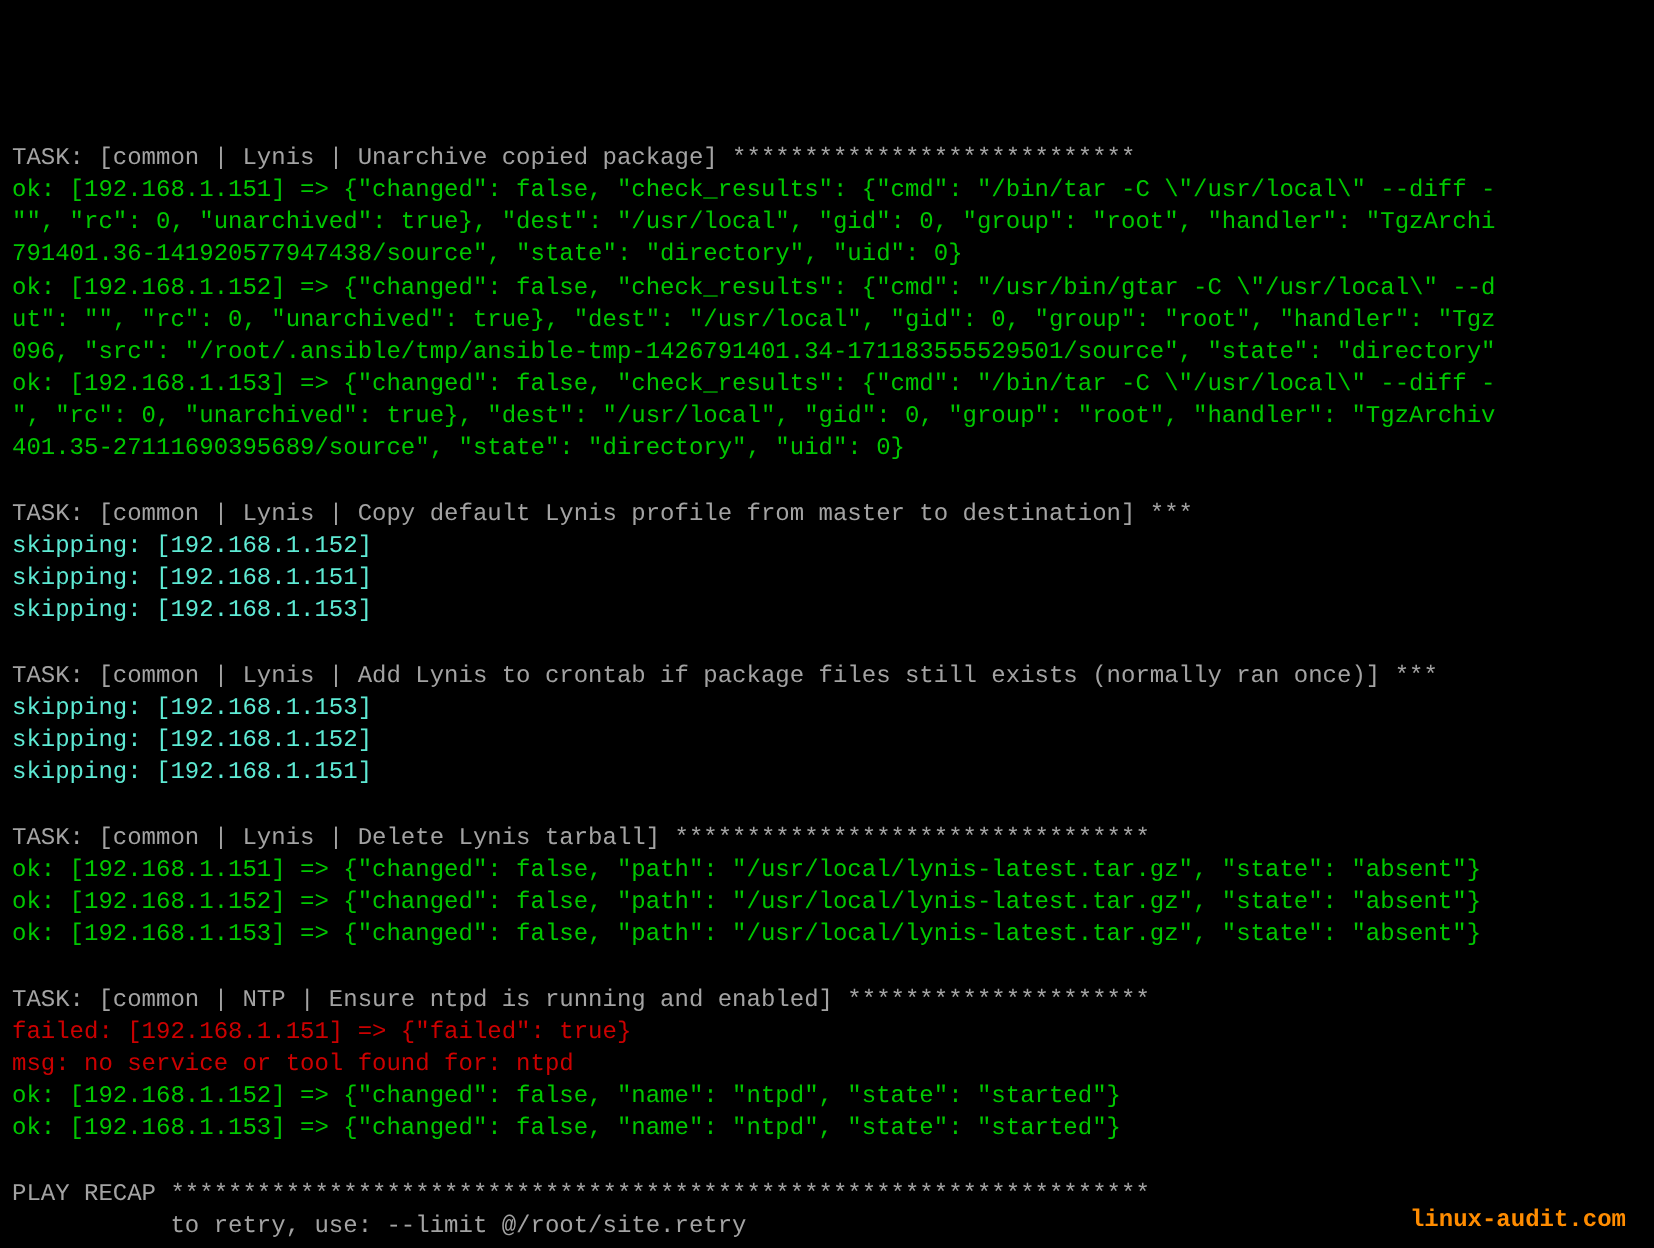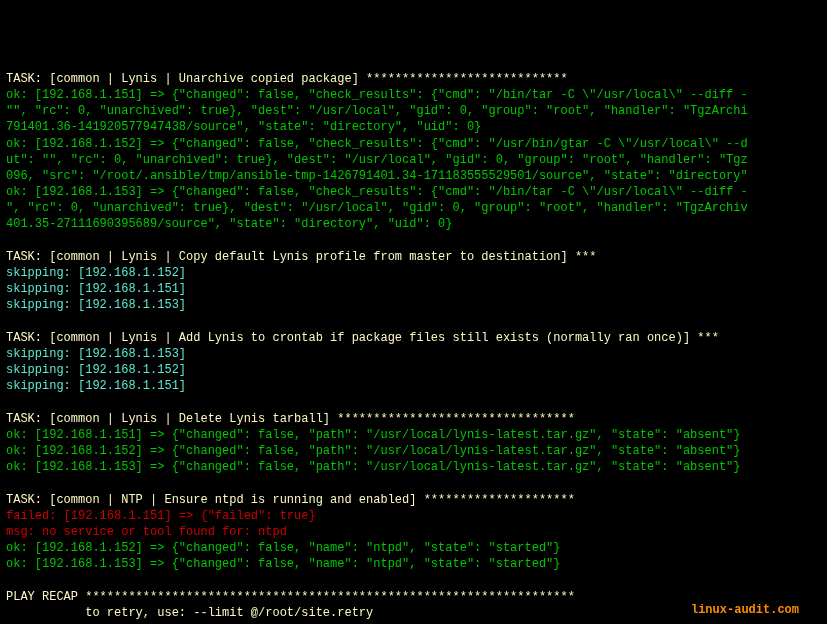--- a/index.html
+++ b/index.html
@@ -9,29 +9,29 @@
       font-size: 12px;
       line-height: 1.35;
       color: #ccc;
       padding: 6px;
       width: 827px;
       height: 624px;
       white-space: pre;
       overflow: hidden;
       position: relative;
     }
-    .white { color: #fef9c3; }
+    .white { color: #a3a3a3; }
     .green { color: #00c800; }
     .cyan { color: #5eead4; }
     .red { color: #cc0000; }
     .orange { color: #ff8c00; font-weight: bold; }
     .watermark {
       position: absolute;
       bottom: 6px;
-      right: 28px;
+      right: 14px;
     }
   </style>
 </head>
 <body>
 
 
 
 <div id="terminal"><div class="white">TASK: [common | Lynis | Unarchive copied package] ****************************</div><div class="green">ok: [192.168.1.151] =&gt; {"changed": false, "check_results": {"cmd": "/bin/tar -C \"/usr/local\" --diff -</div><div class="green">"", "rc": 0, "unarchived": true}, "dest": "/usr/local", "gid": 0, "group": "root", "handler": "TgzArchi</div><div class="green">791401.36-141920577947438/source", "state": "directory", "uid": 0}</div><div class="green">ok: [192.168.1.152] =&gt; {"changed": false, "check_results": {"cmd": "/usr/bin/gtar -C \"/usr/local\" --d</div><div class="green">ut": "", "rc": 0, "unarchived": true}, "dest": "/usr/local", "gid": 0, "group": "root", "handler": "Tgz</div><div class="green">096, "src": "/root/.ansible/tmp/ansible-tmp-1426791401.34-171183555529501/source", "state": "directory"</div><div class="green">ok: [192.168.1.153] =&gt; {"changed": false, "check_results": {"cmd": "/bin/tar -C \"/usr/local\" --diff -</div><div class="green">", "rc": 0, "unarchived": true}, "dest": "/usr/local", "gid": 0, "group": "root", "handler": "TgzArchiv</div><div class="green">401.35-27111690395689/source", "state": "directory", "uid": 0}</div><div> </div><div class="white">TASK: [common | Lynis | Copy default Lynis profile from master to destination] ***</div><div class="cyan">skipping: [192.168.1.152]</div><div class="cyan">skipping: [192.168.1.151]</div><div class="cyan">skipping: [192.168.1.153]</div><div> </div><div class="white">TASK: [common | Lynis | Add Lynis to crontab if package files still exists (normally ran once)] ***</div><div class="cyan">skipping: [192.168.1.153]</div><div class="cyan">skipping: [192.168.1.152]</div><div class="cyan">skipping: [192.168.1.151]</div><div> </div><div class="white">TASK: [common | Lynis | Delete Lynis tarball] *********************************</div><div class="green">ok: [192.168.1.151] =&gt; {"changed": false, "path": "/usr/local/lynis-latest.tar.gz", "state": "absent"}</div><div class="green">ok: [192.168.1.152] =&gt; {"changed": false, "path": "/usr/local/lynis-latest.tar.gz", "state": "absent"}</div><div class="green">ok: [192.168.1.153] =&gt; {"changed": false, "path": "/usr/local/lynis-latest.tar.gz", "state": "absent"}</div><div> </div><div class="white">TASK: [common | NTP | Ensure ntpd is running and enabled] *********************</div><div class="red">failed: [192.168.1.151] =&gt; {"failed": true}</div><div class="red">msg: no service or tool found for: ntpd</div><div class="green">ok: [192.168.1.152] =&gt; {"changed": false, "name": "ntpd", "state": "started"}</div><div class="green">ok: [192.168.1.153] =&gt; {"changed": false, "name": "ntpd", "state": "started"}</div><div> </div><div class="white">PLAY RECAP ********************************************************************</div><div class="white">           to retry, use: --limit @/root/site.retry</div><div> </div></div>
 <div class="watermark orange">linux-audit.com</div>
 

